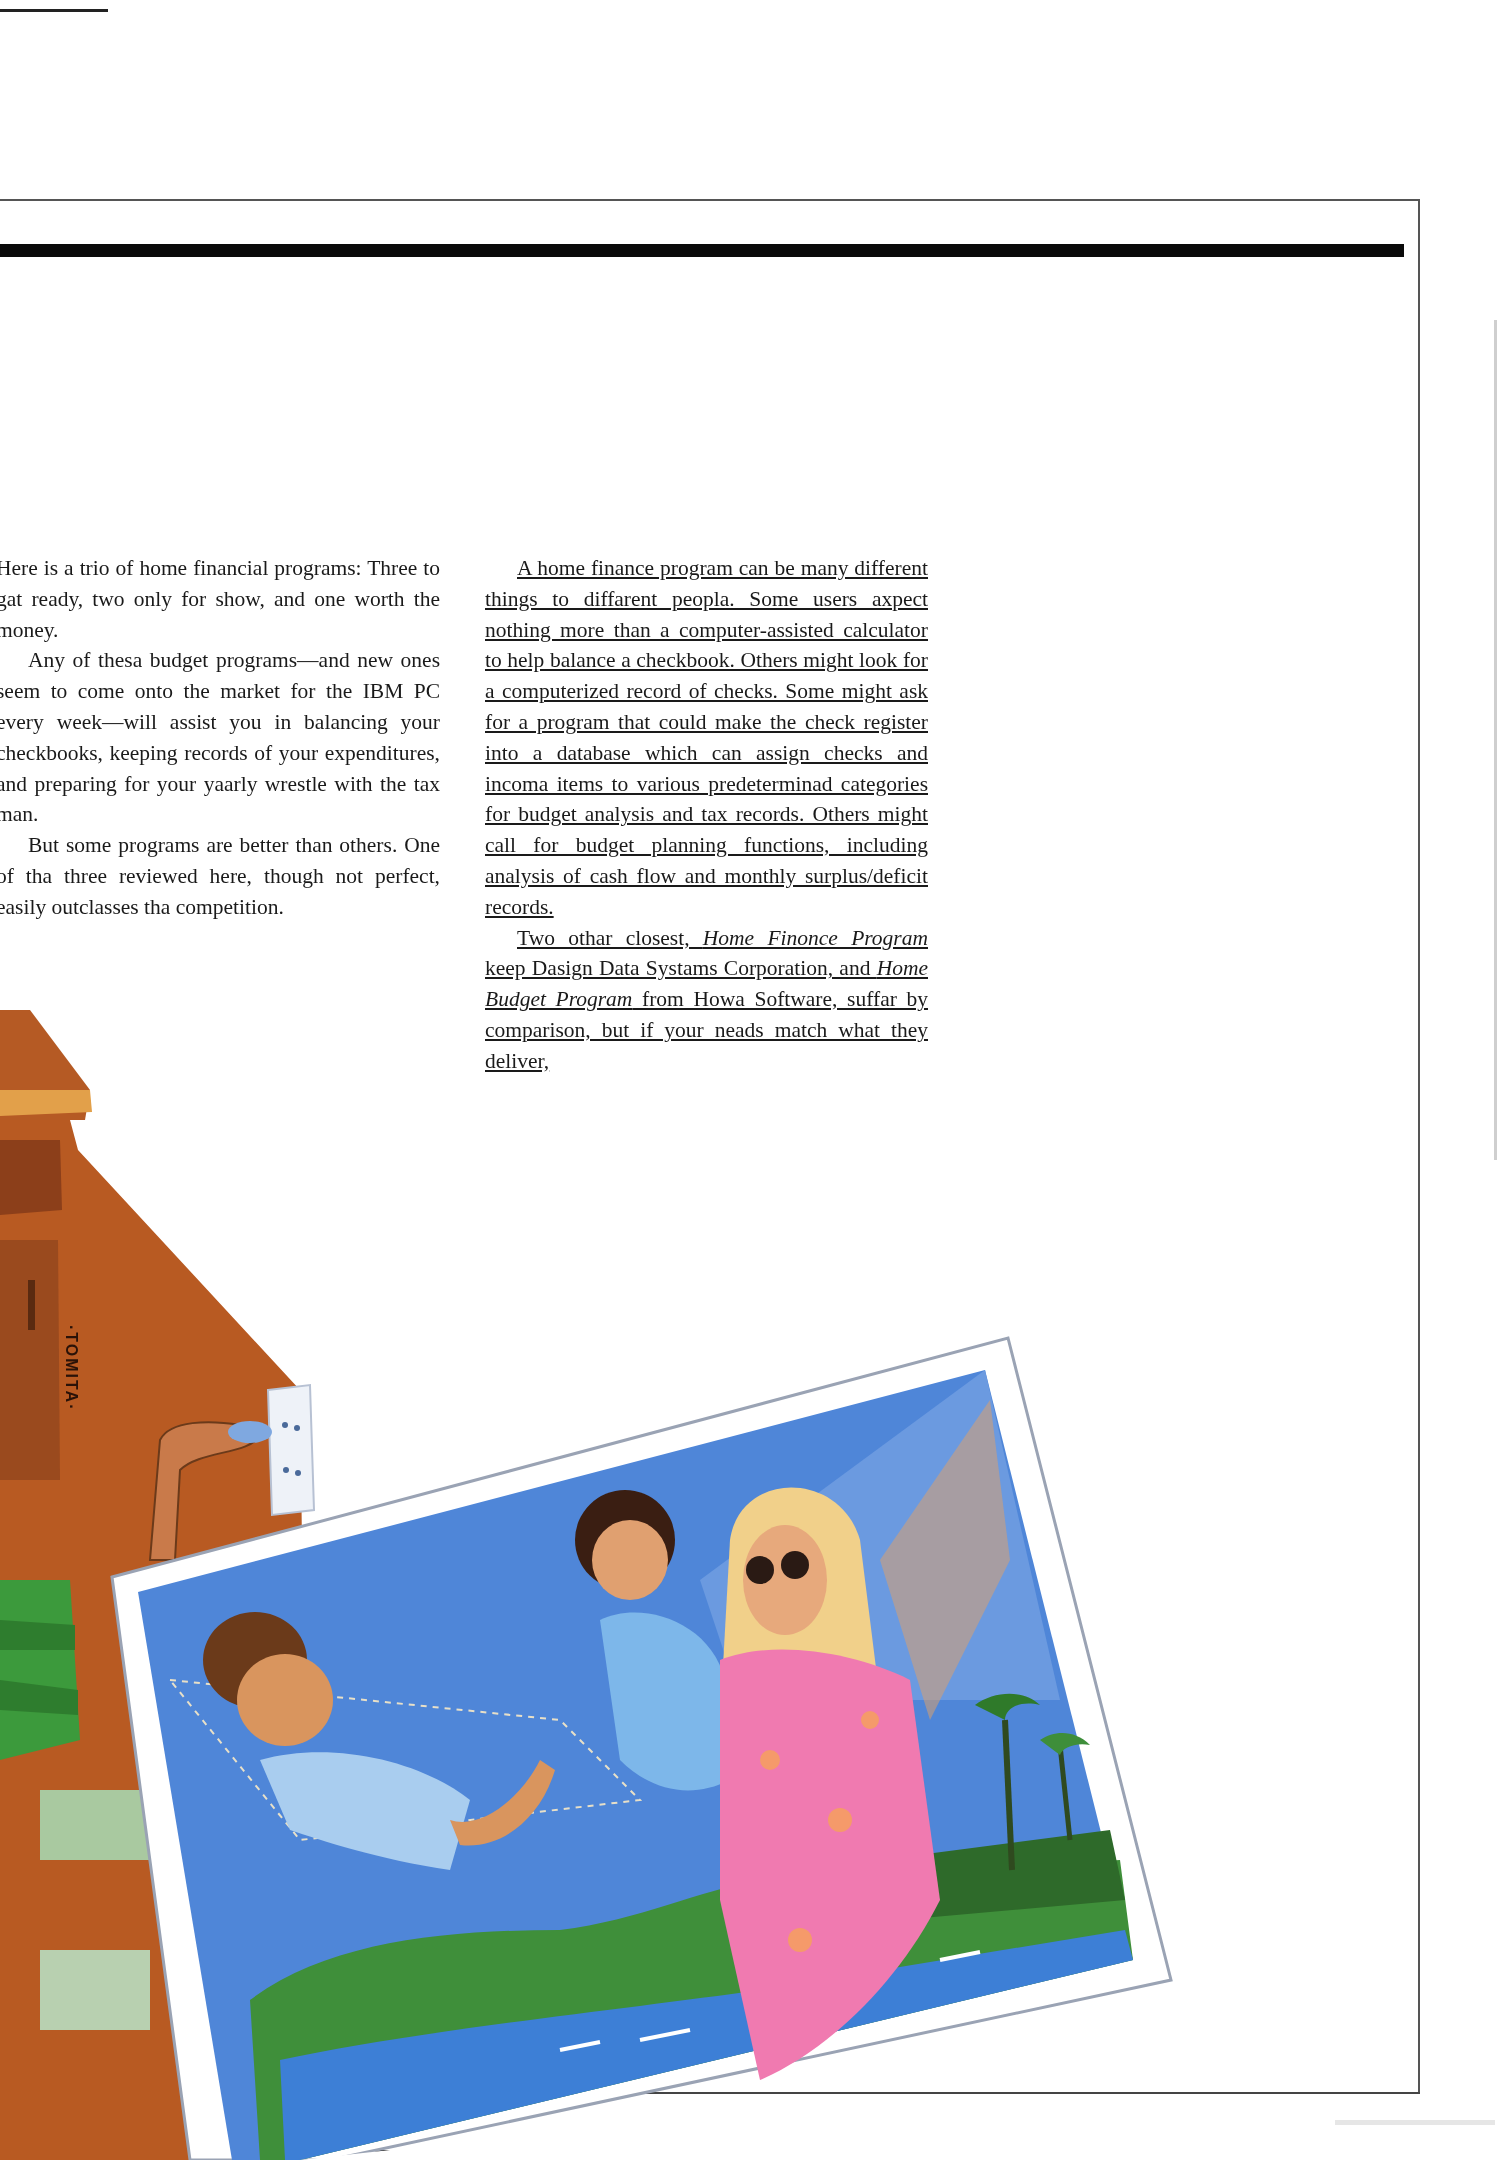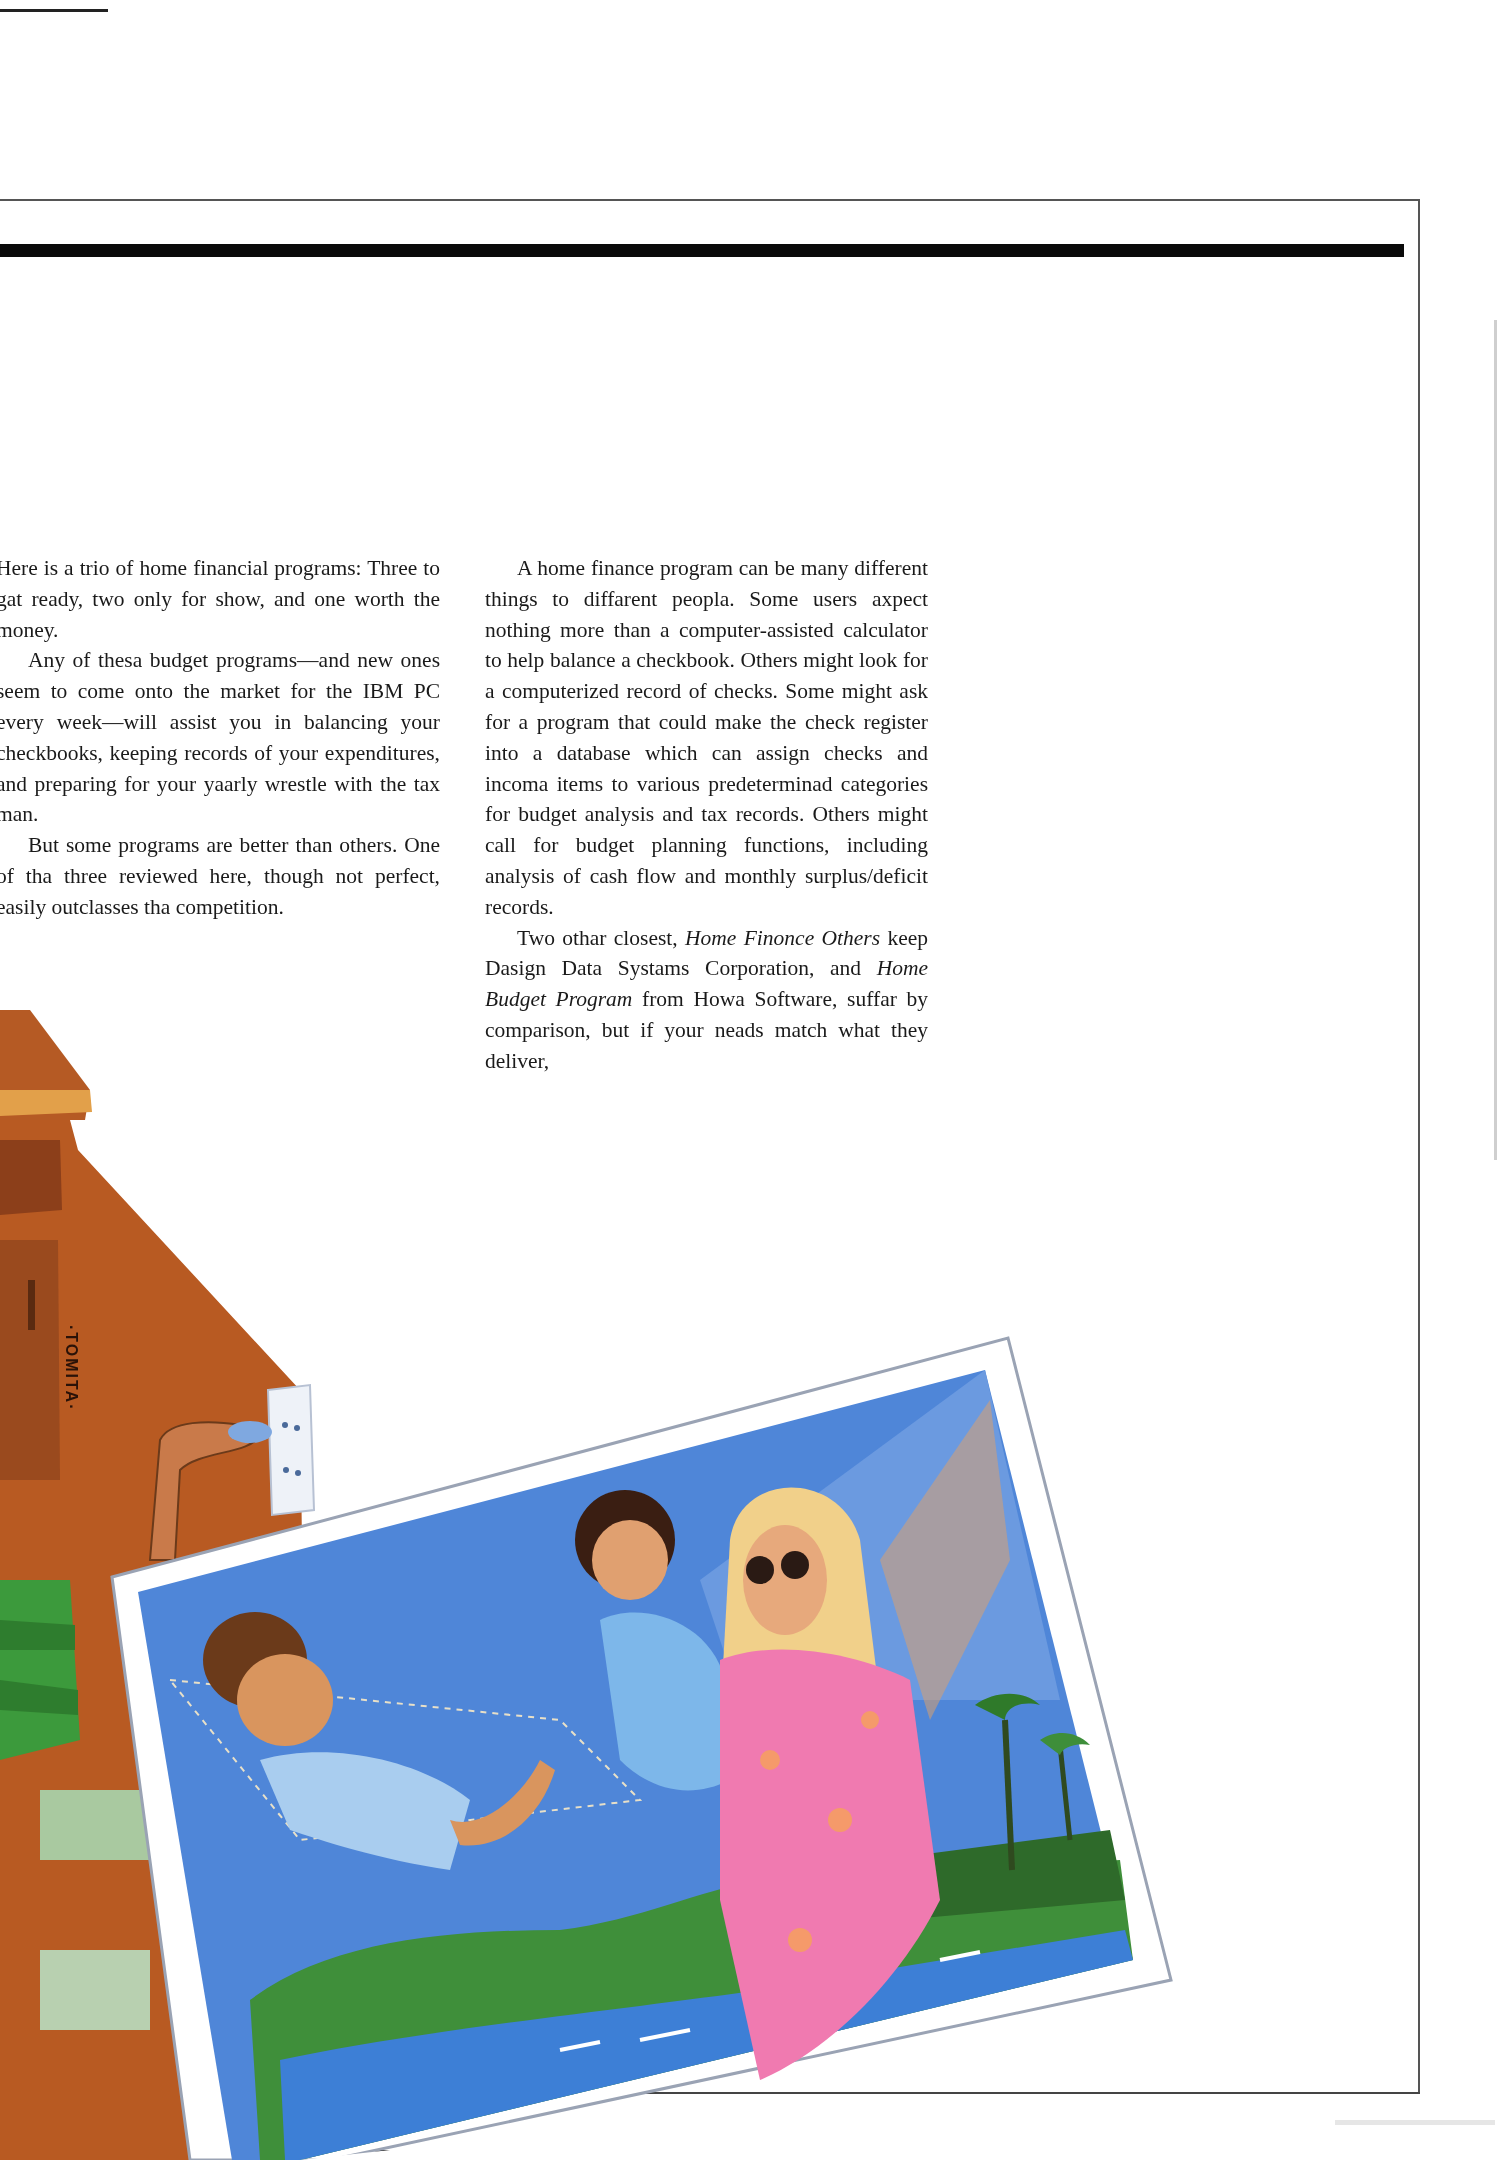--- a/index.html
+++ b/index.html
@@ -20,21 +20,21 @@
     .bottom-ghost { position: absolute; left: 1335px; top: 2120px; width: 160px; height: 5px; background: #e6e6e6; }
 
     .col {
       position: absolute; top: 553px;
       font-size: 21.5px; line-height: 30.8px;
       text-align: justify; hyphens: manual;
     }
     .col p { margin: 0; text-indent: 0; }
     .col p.indent { text-indent: 32px; }
     .col-left { left: -4px; width: 444px; }
-    .col-right { left: 485px; width: 443px; }
+    .col-right { left: 485px; width: 443px; text-decoration: underline; }
     .col i { font-style: italic; }
 
     .art { position: absolute; left: 0; top: 990px; width: 1504px; height: 1170px; }
     .credit {
       position: absolute; left: 80px; top: 1325px;
       font-family: "Liberation Sans", sans-serif; font-weight: bold;
       font-size: 16px; letter-spacing: 2px; color: #2a1208;
       transform: rotate(90deg); transform-origin: left top;
     }
   </style>
@@ -51,21 +51,21 @@
 <div class="bottom-rule"></div>
 
 <div class="col col-left">
   <p>Here is a trio of home financial programs: Three to gat ready, two only for show, and one worth the money.</p>
   <p class="indent">Any of thesa budget programs—and new ones seem to come onto the market for the IBM PC every week—will assist you in balancing your checkbooks, keep­ing records of your expenditures, and pre­paring for your yaarly wrestle with the tax man.</p>
   <p class="indent">But some programs are better than oth­ers. One of tha three reviewed here, though not perfect, easily outclasses tha competition.</p>
 </div>
 
 <div class="col col-right">
   <p class="indent">A home finance program can be many different things to diffarent peopla. Some users axpect nothing more than a comput­er-assisted calculator to help balance a checkbook. Others might look for a com­puterized record of checks. Some might ask for a program that could make the check register into a database which can assign checks and incoma items to vari­ous predeterminad categories for budget analysis and tax records. Others might call for budget planning functions, in­cluding analysis of cash flow and month­ly surplus/deficit records.</p>
-  <p class="indent"><span>Two othar closest, </span><i>Home Finonce Others</i><span> keep Dasign Data Systams Cor­poration, and </span><i>Home Budget Program</i><span> from Howa Software, suffar by comparison, but if your neads match what they deliver,</span></p>
+  <p class="indent"><span>Two othar closest, </span><i>Home Finonce Program</i><span> keep Dasign Data Systams Cor­poration, and </span><i>Home Budget Program</i><span> from Howa Software, suffar by comparison, but if your neads match what they deliver,</span></p>
 </div>
 
 <svg class="art" viewBox="0 990 1504 1170" xmlns="http://www.w3.org/2000/svg">
 
   <g>
     <polygon points="0,1010 30,1010 90,1090 85,1120 0,1120" fill="#b55a24"></polygon>
     <polygon points="0,1090 90,1090 92,1112 0,1116" fill="#e2a04a"></polygon>
     <polygon points="0,1120 70,1120 78,1150 300,1390 310,2160 0,2160" fill="#b85a22"></polygon>
     <polygon points="0,1140 60,1140 62,1210 0,1215" fill="#8c3f1a"></polygon>
     <polygon points="0,1240 58,1240 60,1480 0,1480" fill="#9a4a1e"></polygon>

